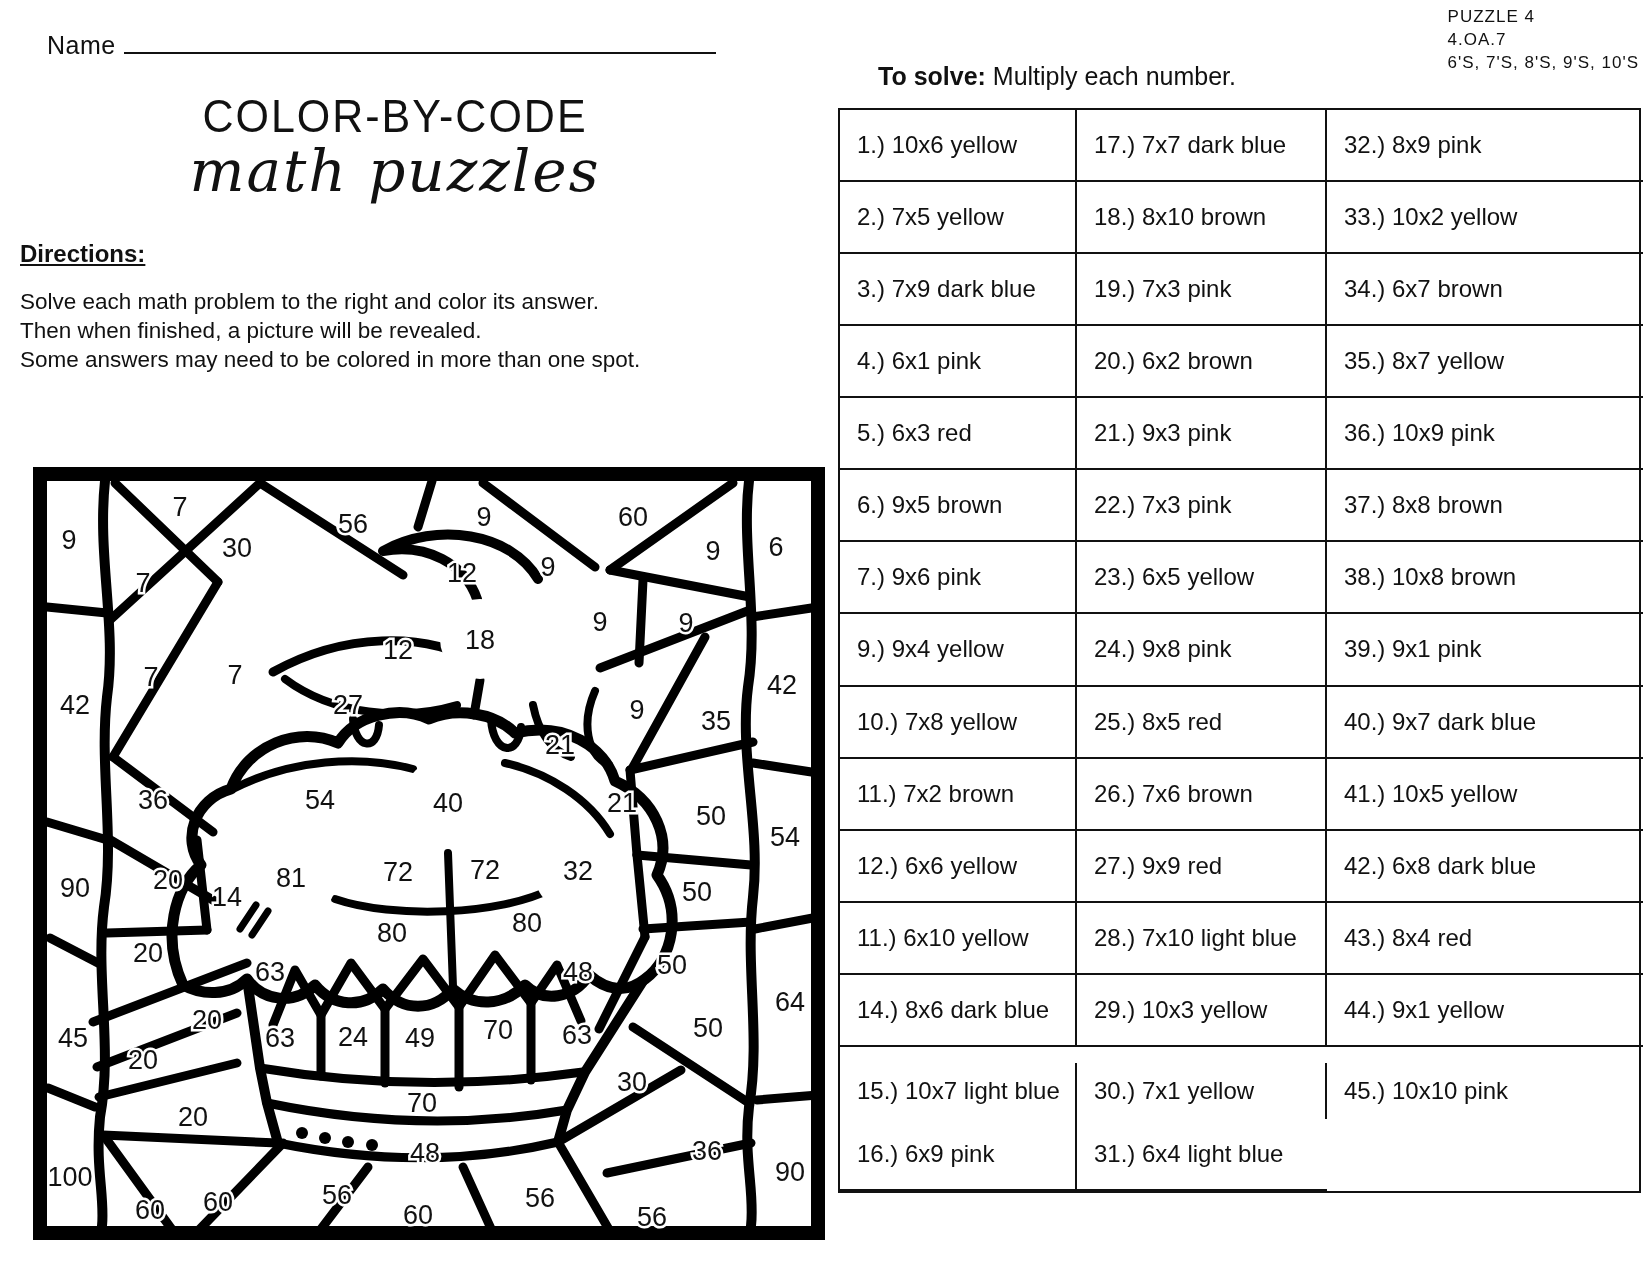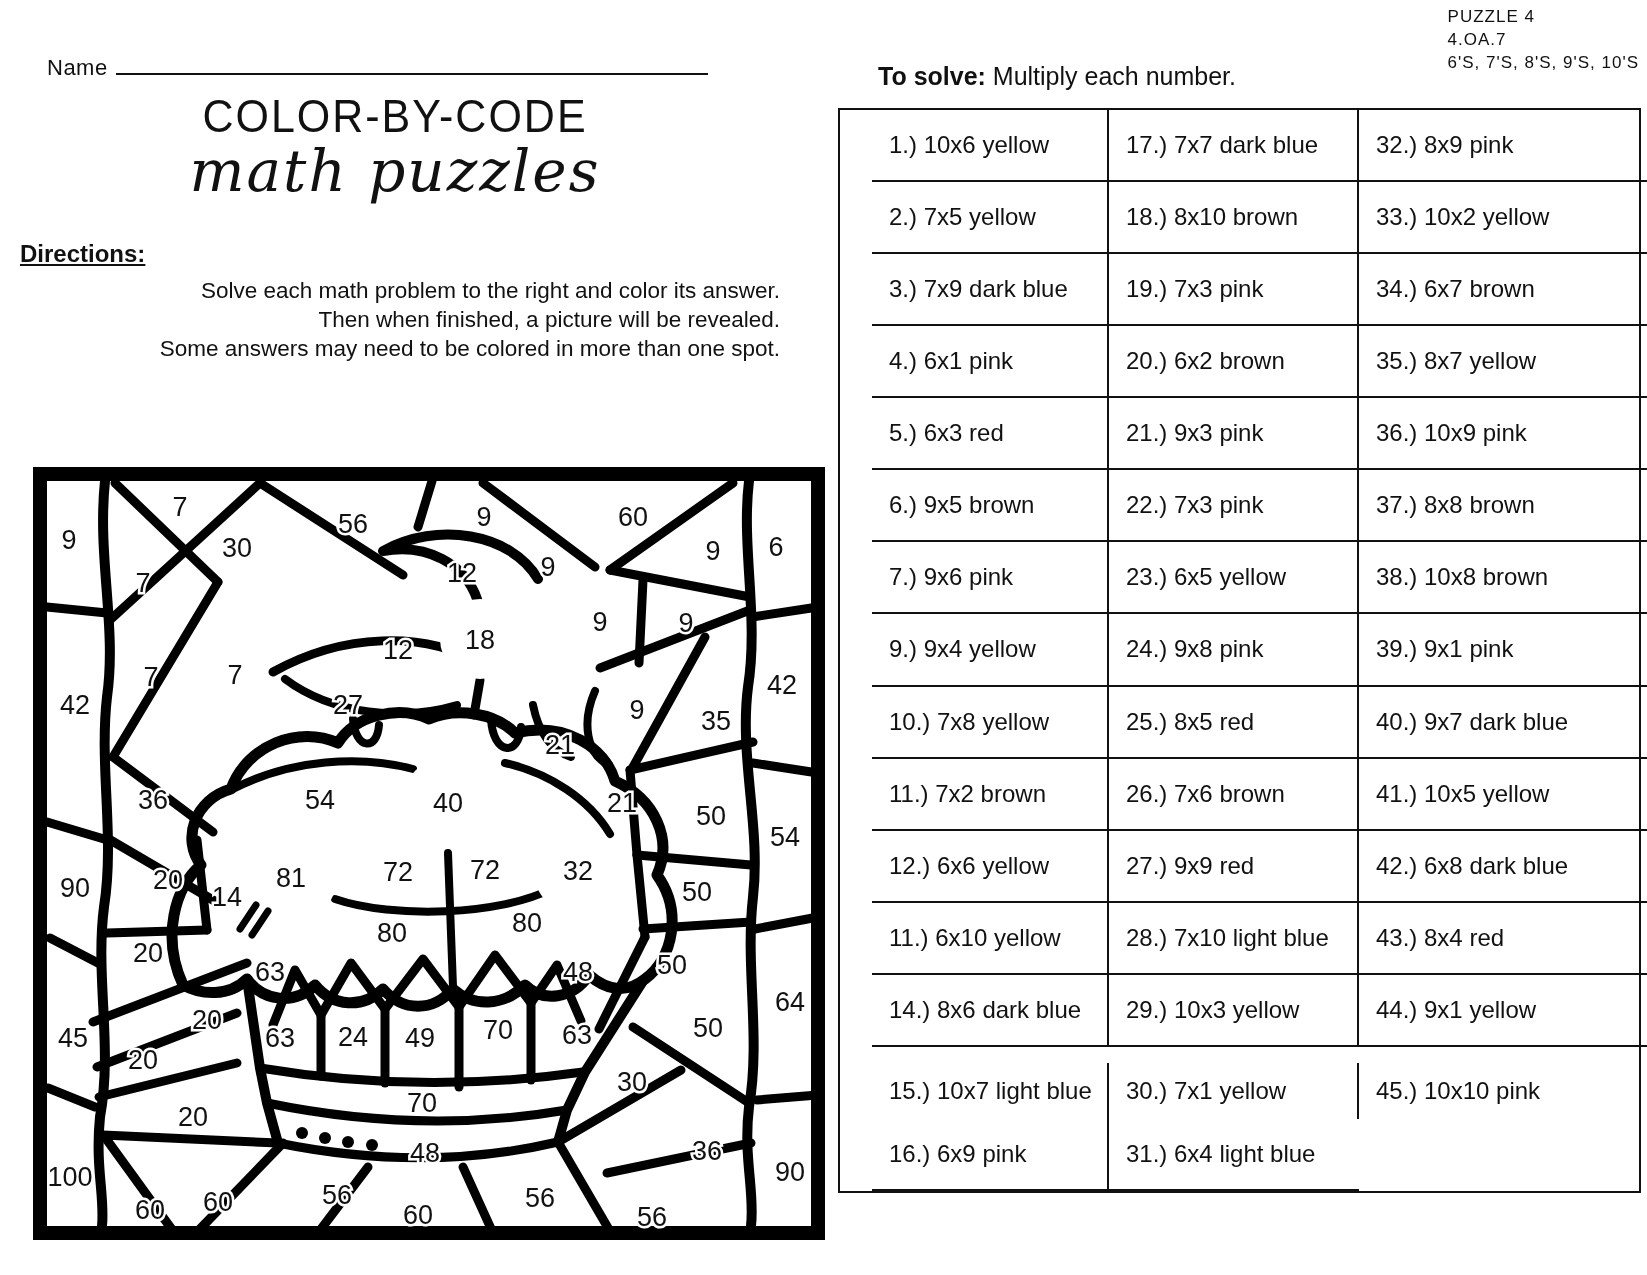--- a/index.html
+++ b/index.html
@@ -1,48 +1,47 @@
 <!DOCTYPE html>
 <html><head>
 <meta charset="utf-8">
 <style>
   * { margin:0; padding:0; box-sizing:border-box; }
   html,body { width:1647px; height:1275px; background:#ffffff; font-family:"Liberation Sans", sans-serif; color:#111; overflow:hidden; }
   .abs { position:absolute; }
 
   
-  #name-row { left:47px; top:51px; font-size:22px; letter-spacing:0.5px;text-align:center; }
+  #name-row { left:47px; top:30px; font-size:25px; letter-spacing:0.5px;text-align:center; }
   #name-line { display:inline-block; width:592px; border-bottom:2.5px solid #111; height:24px; margin-left:8px; }
 
   
   #title-block { left:50px; top:92px; width:690px; text-align:center; }
   #title-line1 { font-size:43px; letter-spacing:2px; font-weight:400; transform:scaleY(1.08); }
   #title-line2 { font-family:"DejaVu Serif", serif; font-style:italic; font-size:58px; margin-top:-4px; letter-spacing:2px; }
 
   
   #directions { left:20px; top:240px; width:760px; }
-  #directions-heading { font-size:24px; font-weight:bold; text-decoration:underline; margin-bottom:9px; }
-  .dir-line { font-size:22.5px; line-height:1.28;text-align:right; }
+  #directions-heading { font-size:24px; font-weight:bold; text-decoration:underline; margin-bottom:20px; }
+  .dir-line { font-size:22.5px; line-height:1.28; }
 
   
   #codes { right:8px; top:6px; text-align:left; font-size:17px; line-height:1.35; letter-spacing:1px; }
 
   
   #to-solve { left:878px; top:62px; font-size:25px; }
   #to-solve b { font-weight:bold; }
 
   
   #problems-table {
     left:838px; top:108px; width:803px; height:1085px;
     display:grid;
     grid-template-columns:237px 250px 316px;
     grid-template-rows:repeat(15, 1fr);
     grid-auto-flow:column;
     border:2.5px solid #111;
-    padding-left:32px;
   }
   .problem-cell {
     border-right:2.5px solid #111;
     border-bottom:2.5px solid #111;
     display:flex; align-items:center;
     padding-left:17px;
     font-size:24px;
     white-space:nowrap;
   }
   .problem-cell.last-col { border-right:none; }

